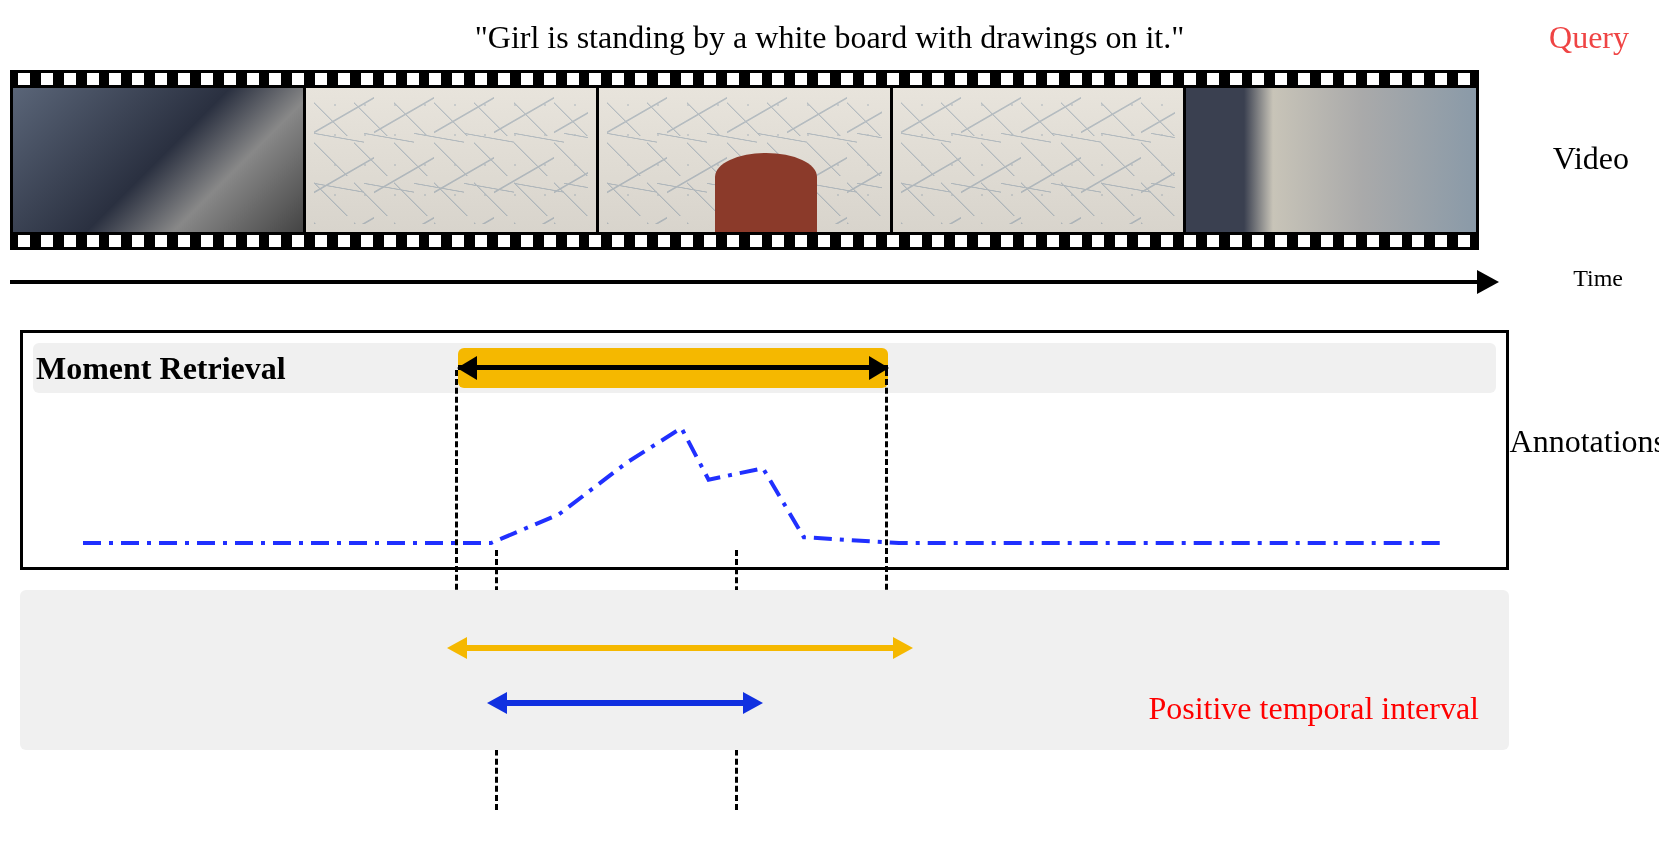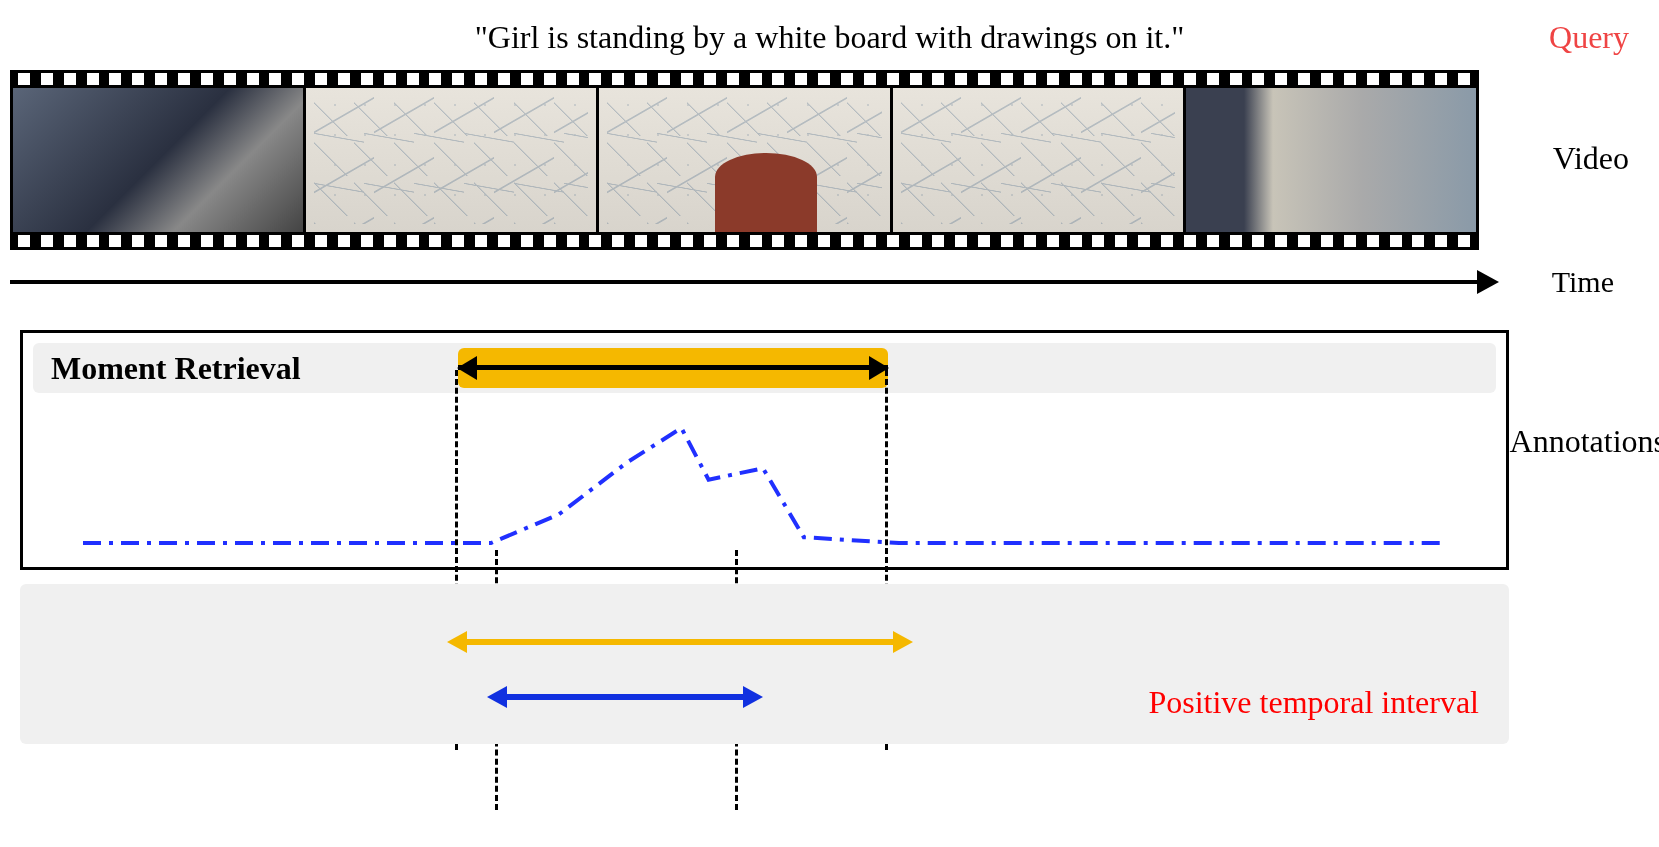--- a/index.html
+++ b/index.html
@@ -134,39 +134,39 @@
       content: '';
       position: absolute;
       right: -20px;
       top: -10px;
       border-left: 22px solid #000;
       border-top: 12px solid transparent;
       border-bottom: 12px solid transparent;
     }
     .time-label {
       position: absolute;
-      right: 45px;
+      right: 36px;
       top: -5px;
-      font-size: 30px;
+      font-size: 24px;
     }
     .annotations-box {
       margin: 20px 150px 0 20px;
       border: 3px solid #000;
       height: 240px;
       position: relative;
       background: white;
     }
     .mr-row {
       background: #f0f0f0;
       height: 50px;
       margin: 10px;
       border-radius: 6px;
       display: flex;
       align-items: center;
-      padding-left: 18px;
+      padding-left: 3px;
       position: relative;
       text-align: center;
     }
     .mr-title {
       font-size: 32px;
       font-weight: bold;
     }
     .mr-highlight {
       position: absolute;
       left: 425px;
@@ -214,21 +214,21 @@
       top: 80px;
       height: 150px;
     }
     .annotations-label {
       position: absolute;
       right: -160px;
       top: 90px;
       font-size: 32px;
     }
     .bottom-region {
-      margin: 14px 150px 0 20px;
+      margin: 20px 150px 0 20px;
       background: #f0f0f0;
       border-radius: 6px;
       height: 160px;
       position: relative;
     }
     .positive-label {
       position: absolute;
       right: 30px;
       top: 100px;
       color: #ff0000;

